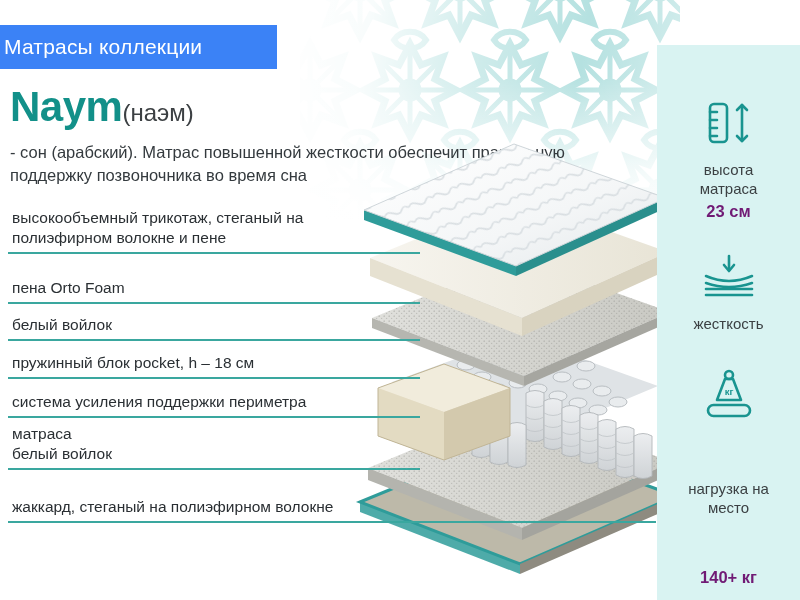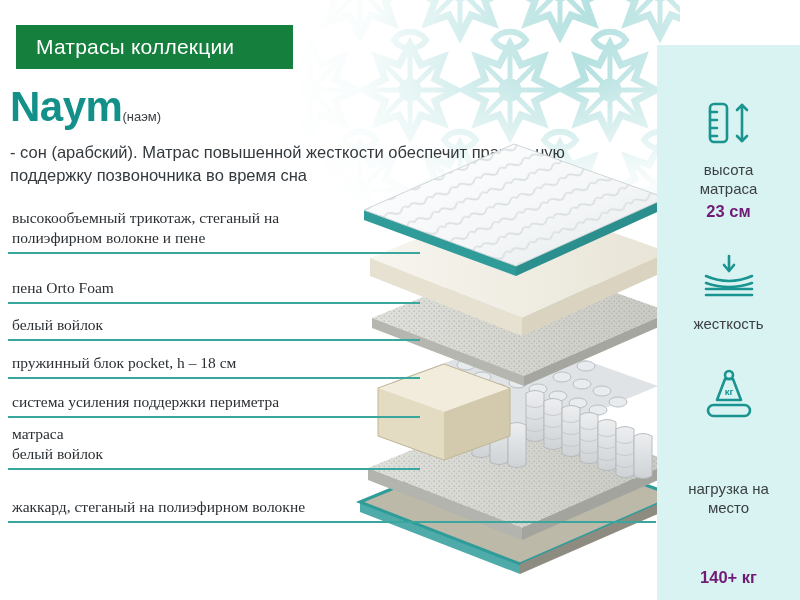--- a/index.html
+++ b/index.html
@@ -36,25 +36,24 @@
         rgba(255,255,255,0) 40%,
         rgba(255,255,255,0.75) 78%,
         rgba(255,255,255,1) 100%);
   }
 
   
   #collection-banner {
     position: absolute;
     left: 0; top: 25px;
     width: 277px; height: 44px;
-    background: #15803d;
+    background: #3b82f6;
     display: flex;
     align-items: center;
-    padding-left: 20px;
-    margin-left: 16px;
+    padding-left: 4px;
   }
   #collection-banner .txt {
     color: #ffffff;
     font-size: 21px;
     letter-spacing: .2px;
     white-space: nowrap;
   }
 
   #title-row {
     position: absolute;
@@ -64,21 +63,21 @@
   }
   #brand-name {
     color: #129089;
     font-size: 42px;
     font-weight: bold;
     letter-spacing: -.5px;
     line-height: 1;
   }
   #brand-translit {
     color: #3c4043;
-    font-size: 13px;
+    font-size: 24px;
     line-height: 1;
   }
 
   #lead-text {
     position: absolute;
     left: 10px; top: 141px;
     width: 580px;
     color: #343a3e;
     font-size: 16.5px;
     line-height: 1.42;
@@ -88,21 +87,20 @@
   .callout {
     position: absolute;
     left: 8px;
   }
   .callout .label {
     color: #2a2f33;
     font-size: 15.5px;
     line-height: 1.28;
     white-space: pre-line;
     padding-left: 4px;
-    font-family: Liberation Serif, serif;
   }
   .callout .leader {
     margin-top: 4px;
     height: 2px;
     background: #3aa79f;
   }
 
   
   #mattress {
     position: absolute;

